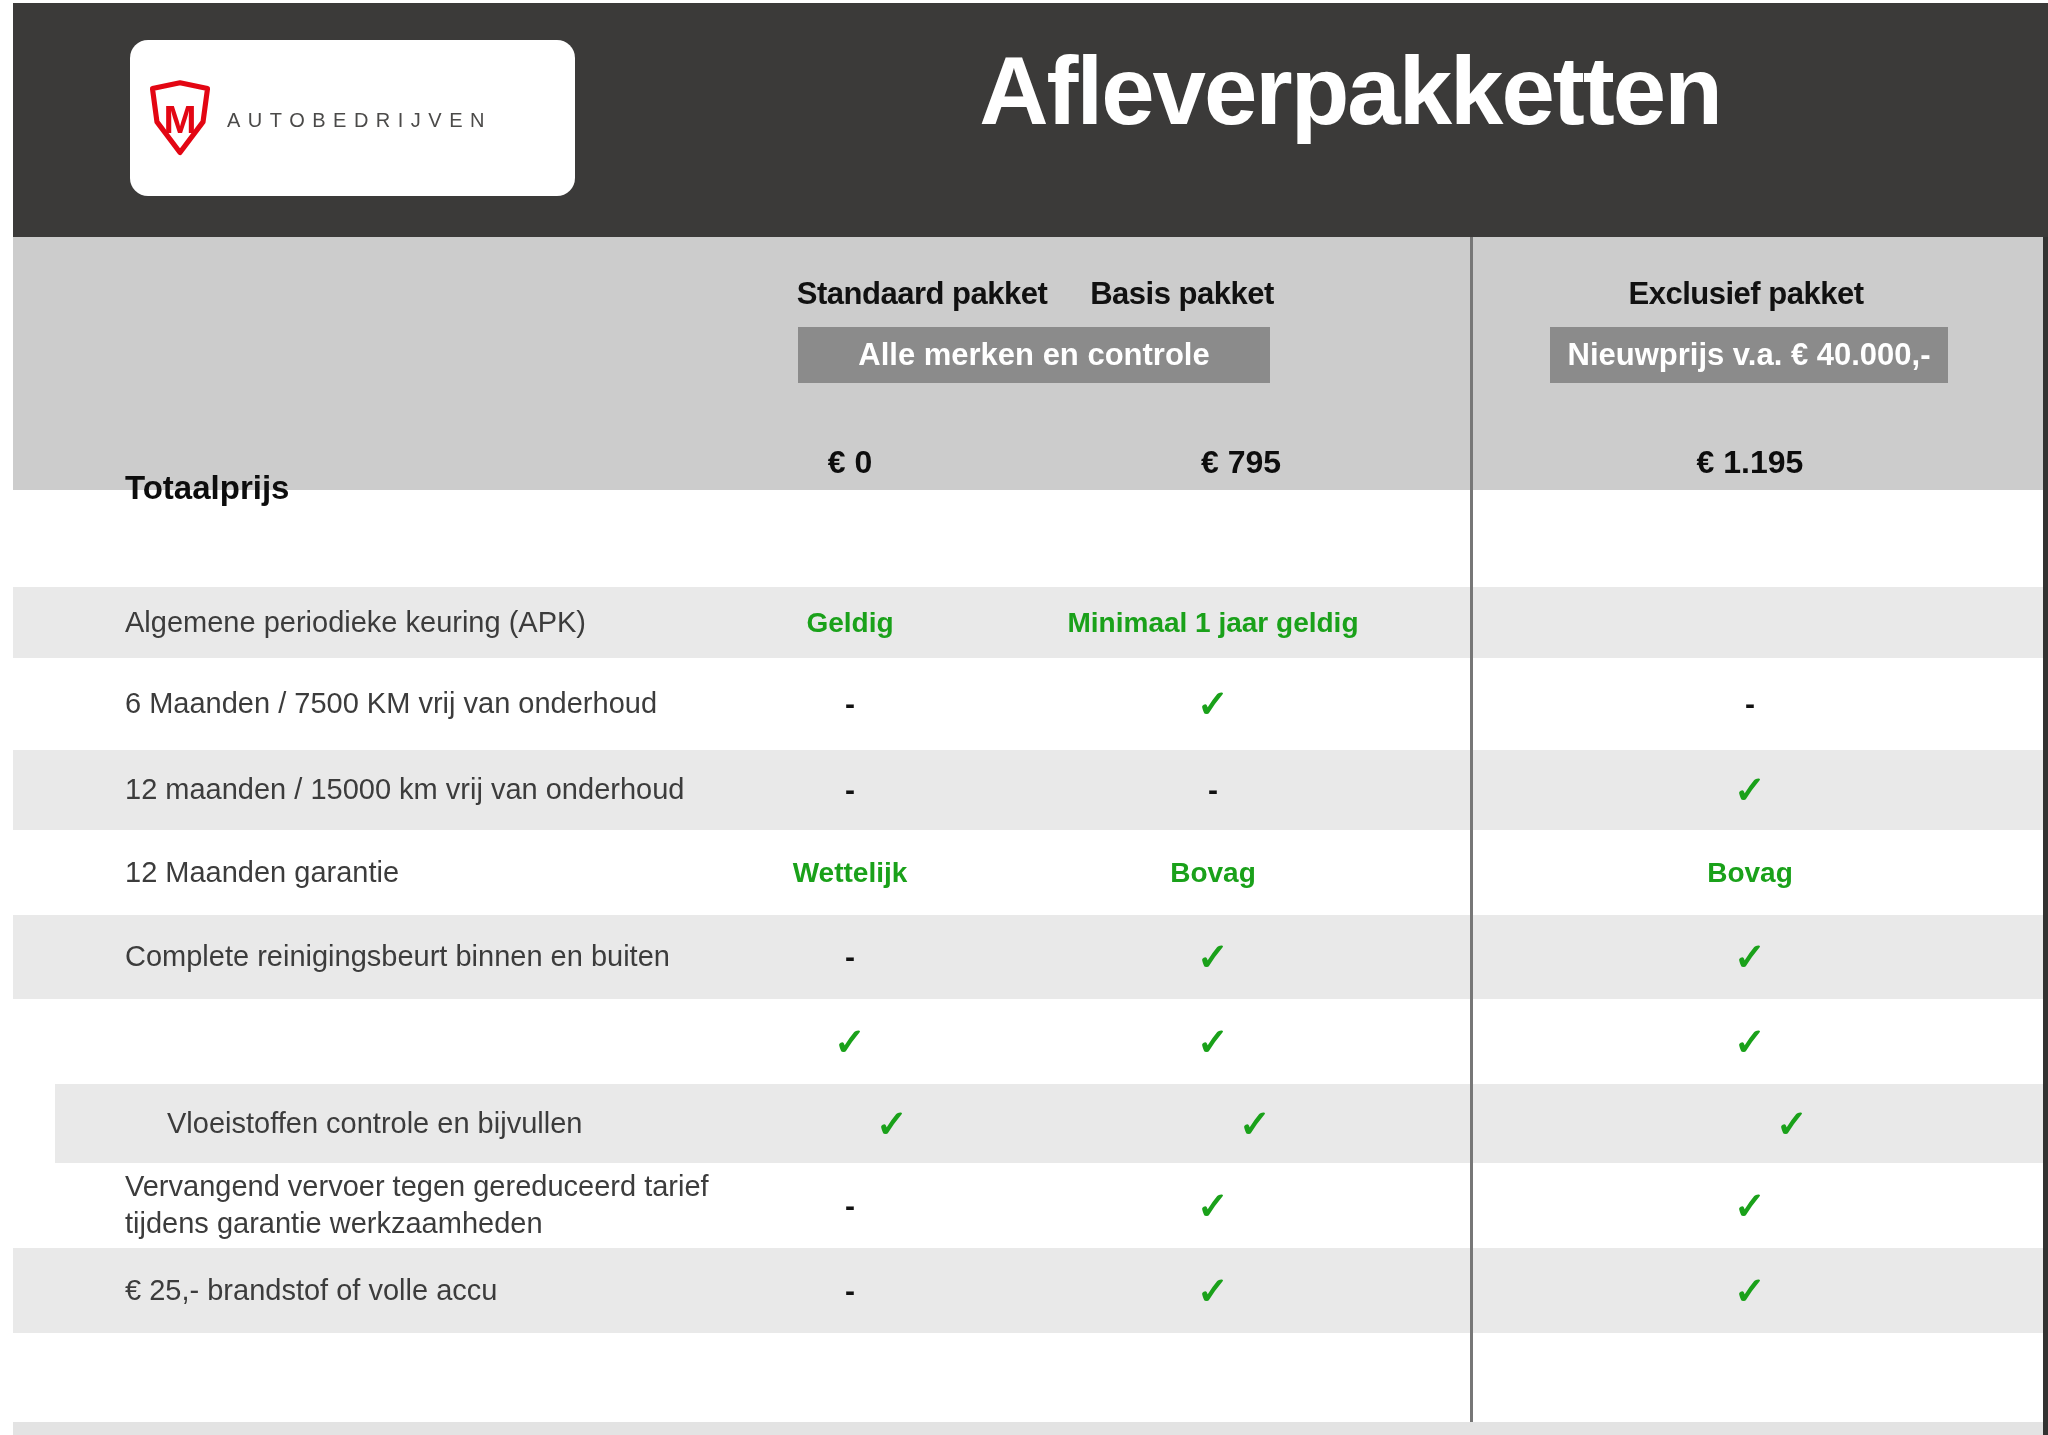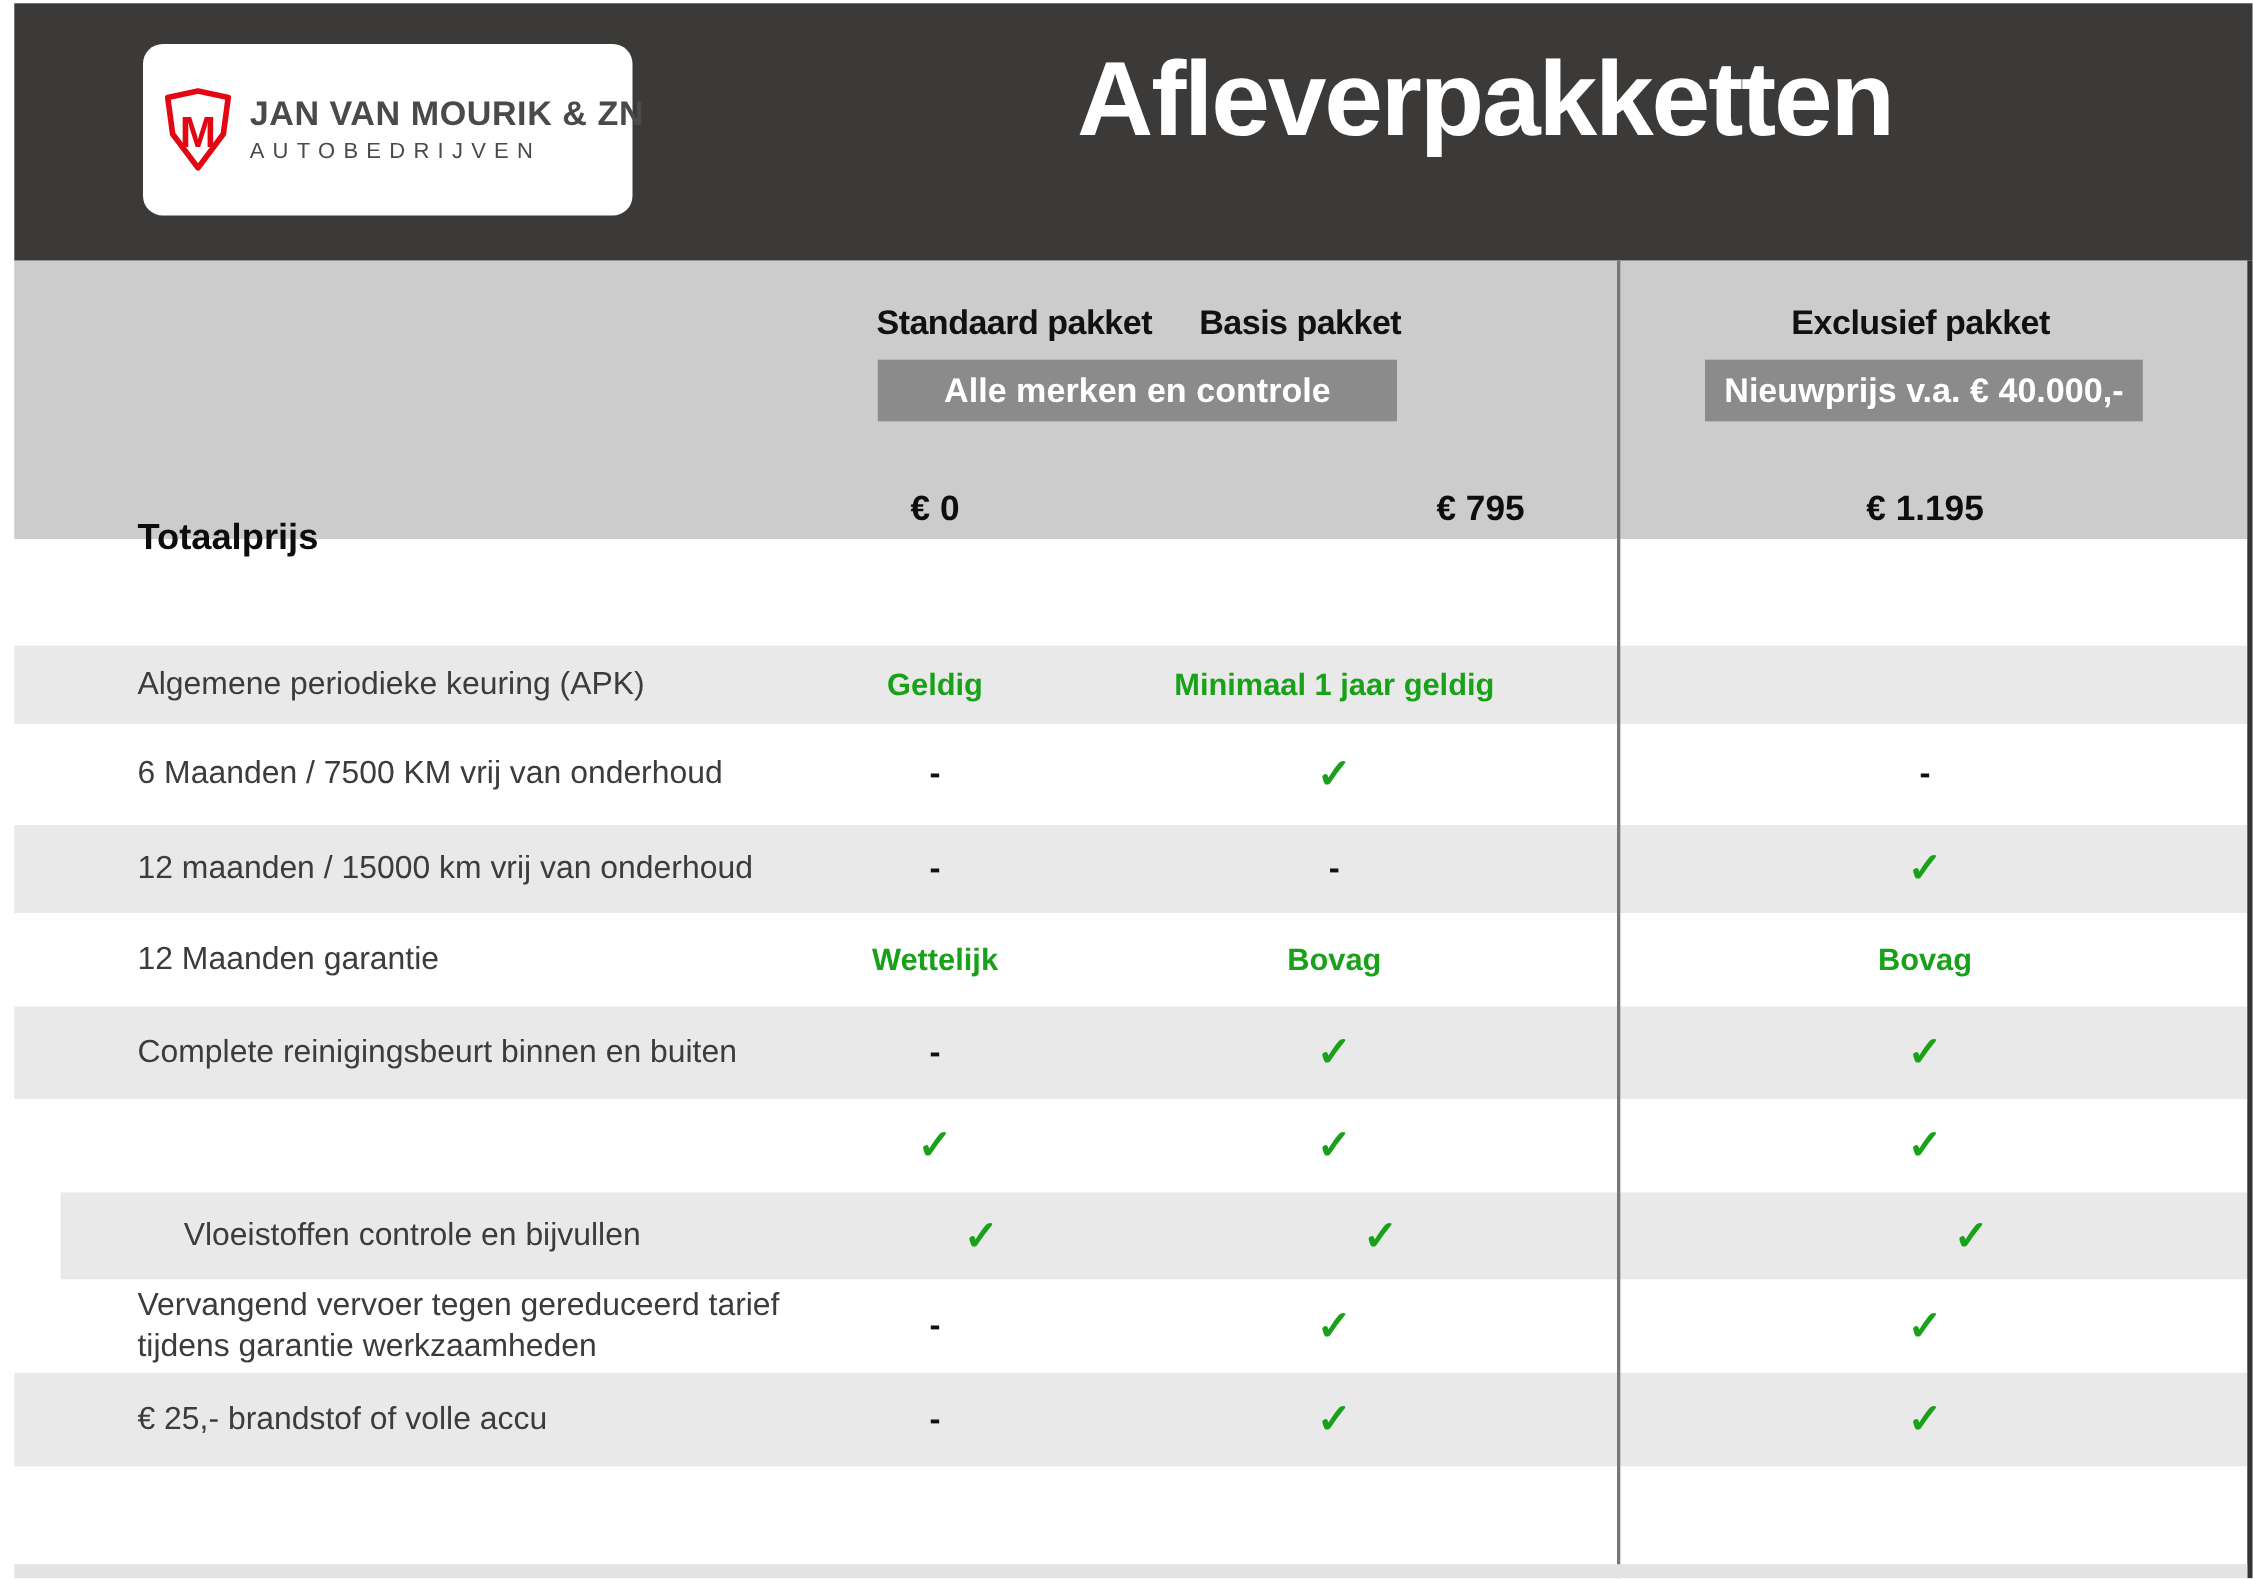--- a/index.html
+++ b/index.html
@@ -30,21 +30,21 @@
   .col-header.h3{left:1566px;width:360px;}
   .badge{
     position:absolute;top:327px;height:56px;background:var(--badge-bg,#8b8b8b);
     color:#ffffff;font-size:31px;font-weight:700;text-align:center;line-height:56px;white-space:nowrap;
   }
   .badge.left{left:798px;width:472px;}
   .badge.right{left:1550px;width:398px;}
   .totaal-label{position:absolute;left:125px;top:469px;font-size:33px;font-weight:700;color:#0d0d0d;}
   .price{position:absolute;top:444px;font-size:32px;font-weight:700;text-align:center;color:#0d0d0d;}
   .price.p1{left:690px;width:320px;}
-  .price.p2{left:1040px;width:346px;text-align:right;}
+  .price.p2{left:1068px;width:346px;}
   .price.p3{left:1560px;width:380px;}
   
   .rows{position:absolute;left:13px;top:587px;width:2030px;}
   .row{position:relative;width:100%;}
   .row:nth-child(odd){background:var(--row-alt-bg,#e9e9e9);}
   .row:nth-child(1){height:71px;}
   .row:nth-child(2){height:92px;}
   .row:nth-child(3){height:80px;}
   .row:nth-child(4){height:85px;}
   .row:nth-child(5){height:84px;}
@@ -71,21 +71,20 @@
 <div class="page">
 
   <div class="header-band"></div>
 
   <div class="logo-card">
     <svg class="shield" width="64" height="82" viewBox="0 0 100 124">
       <polygon points="7,16 50,7 93,16 86,68 50,116 14,68" fill="#ffffff" stroke="#e30613" stroke-width="8" stroke-linejoin="round"></polygon>
       <text x="50" y="86" text-anchor="middle" font-family="Liberation Sans, sans-serif" font-size="62" font-weight="900" fill="#e30613">M</text>
     </svg>
     <div class="brand-text">
-      <div class="brand-name">JAN VAN MOURIK &amp; ZN</div>
       <div class="brand-subtitle">AUTOBEDRIJVEN</div>
     </div>
   </div>
 
   <div class="page-title">Afleverpakketten</div>
 
   <div class="price-band"></div>
 
   <div class="col-header h1">Standaard pakket</div>
   <div class="col-header h2">Basis pakket</div>

